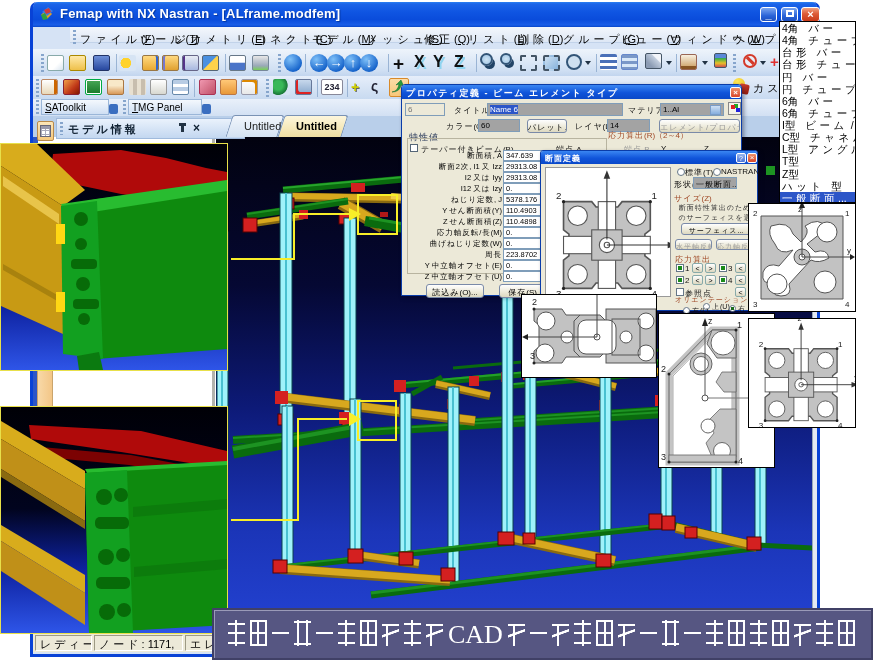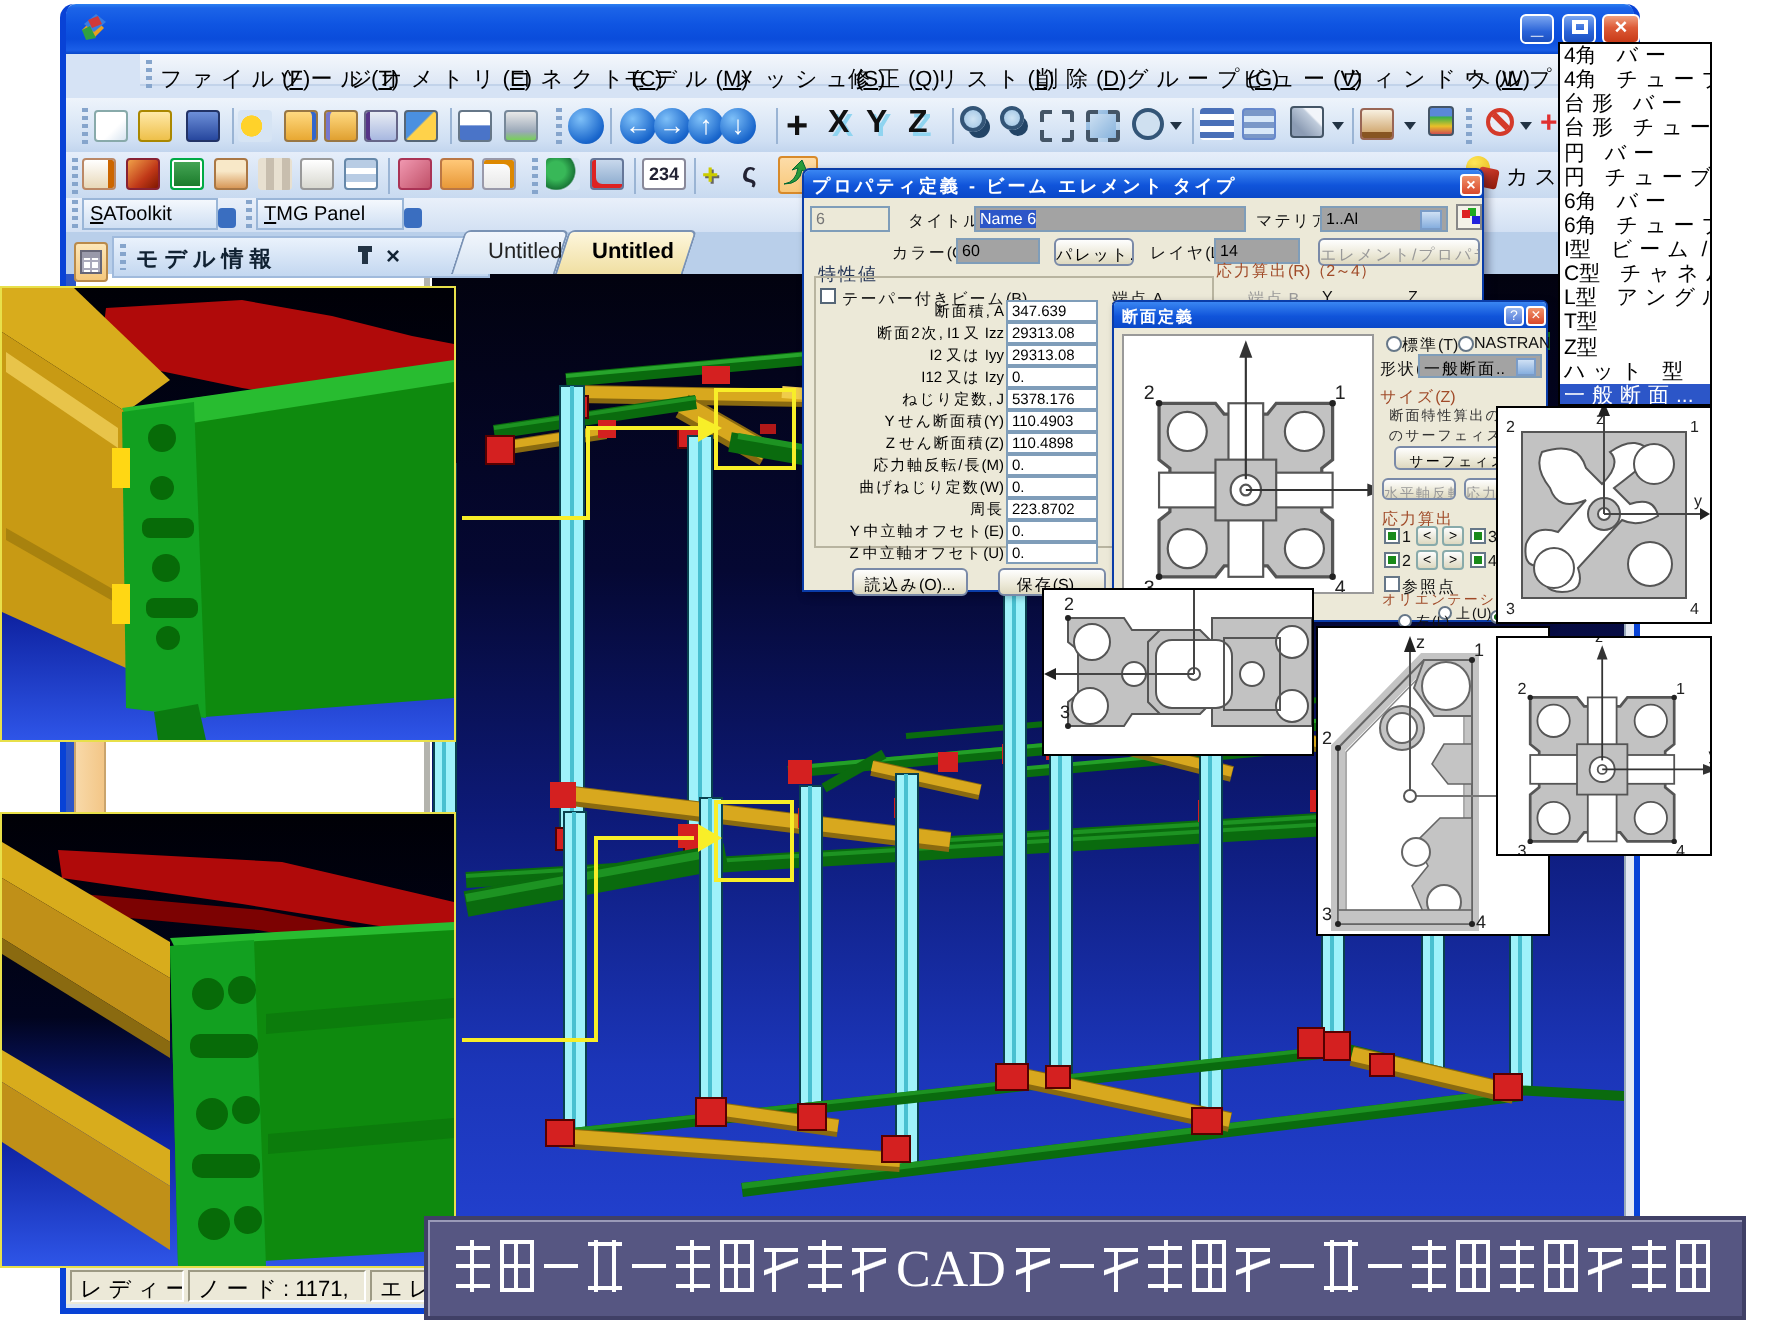--- a/index.html
+++ b/index.html
@@ -107,20 +107,21 @@
 <div id="stage">
 
   <div id="win" class="abs">
     <div id="titlebar" class="abs">
       <svg id="title-ico" class="abs" viewBox="0 0 16 16">
         <path d="M2 9 L8 3 L13 8 L8 13 Z" fill="#e8a020"></path>
         <path d="M3 6 L9 1 L14 5 L8 10 Z" fill="#3a7de0"></path>
         <path d="M5 4 L10 2 L12 6 L7 8 Z" fill="#d03a3a"></path>
         <path d="M2 9 L6 7 L9 13 L4 14 Z" fill="#30a040"></path>
       </svg>
+      <div id="title-txt" class="abs">Femap with NX Nastran - [ALframe.modfem]</div>
       <div id="btn-min" class="abs wbtn">_</div>
       <div id="btn-max" class="abs wbtn">
           <div style="width:8px;height:7px;border:2px solid #fff;margin:2px auto 0"></div>
         </div>
       <div id="btn-close" class="abs wbtn">×</div>
     </div>
     <div id="menubar" class="abs">
       <div class="grip" style="left:3px;top:3px;height:15px"></div>
       <div class="mi" style="left:10px"><span class="jp">ファイル</span>(<u>F</u>)</div>
       <div class="mi" style="left:70px"><span class="jp">ツール</span>(<u>T</u>)</div>
@@ -542,38 +543,38 @@
         <text x="13" y="103" font-size="9" fill="#222">3</text>
         <text x="101" y="103" font-size="9" fill="#222">4</text>
         <circle cx="20" cy="15" r="1.5" fill="#222"></circle>
           <circle cx="100" cy="15" r="1.5" fill="#222"></circle>
         <circle cx="20" cy="95" r="1.5" fill="#222"></circle>
           <circle cx="100" cy="95" r="1.5" fill="#222"></circle>
       </g>
     </defs>
   </svg>
 
-  <div class="abs" id="dlg2" style="left:556px;top:150px;width:218px;height:161px;background:#ece9d8;
+  <div class="abs" id="dlg2" style="left:540px;top:150px;width:218px;height:161px;background:#ece9d8;
     border:1px solid #0a3ca8;border-radius:3px 3px 0 0;box-shadow:2px 2px 4px rgba(0,0,30,.4)">
     <div class="abs" style="left:0;top:0;width:100%;height:13px;border-radius:2px 2px 0 0;
       background:linear-gradient(180deg,#3a86f2,#1054da 55%,#0a48c8);color:#fff;font-size:8px;font-weight:bold;padding:2px 4px">
       <span class="jpt">断面定義</span></div>
     <div class="abs" style="left:195px;top:2px;width:10px;height:10px;background:linear-gradient(180deg,#9ab8ee,#4a74d8);border:1px solid #fff;border-radius:2px;color:#fff;font-size:7px;text-align:center;line-height:9px">?</div>
     <div class="abs" style="left:206px;top:2px;width:10px;height:10px;background:linear-gradient(180deg,#f0926a,#d8472a);border:1px solid #fff;border-radius:2px;color:#fff;font-size:8px;text-align:center;line-height:8px">×</div>
     <div class="abs" style="left:4px;top:16px;width:126px;height:130px;background:#fff;border:1px solid #999">
       <svg width="124" height="128" viewBox="8 -16 106 118">
           <use href="#sqprof"></use>
         </svg>
     </div>
     <div class="radio" style="left:136px;top:17px"></div>
       <div class="lbl" style="left:144px;top:16px"><span class="jpt">標準</span>(T)</div>
     <div class="radio" style="left:172px;top:17px"></div>
       <div class="lbl" style="left:180px;top:16px">NASTRAN</div>
     <div class="lbl" style="left:133px;top:28px"><span class="jpt">形状</span>(S)</div>
-    <div class="fld" style="left:152px;top:26px;width:62px;height:12px"><span class="jpt">一般断面</span>..<span style="float:right;width:10px;height:9px;background:linear-gradient(180deg,#cfe0f4,#86aede);border:1px solid #7a9cc8"></span></div>
+    <div class="fld" style="left:152px;top:26px;width:44px;height:12px"><span class="jpt">一般断面</span>..<span style="float:right;width:10px;height:9px;background:linear-gradient(180deg,#cfe0f4,#86aede);border:1px solid #7a9cc8"></span></div>
     <div class="lbl" style="left:133px;top:42px;color:#a04a28"><span class="jpt">サイズ</span>(Z)</div>
     <div class="lbl" style="left:136px;top:52px;font-size:7px;color:#333;width:76px;white-space:normal;text-align:center"><span class="jpt">断面特性算出のためのサーフェィスを選択してください</span></div>
     <div class="btn" style="left:140px;top:72px;width:70px;height:12px;font-size:7px"><span class="jpt">サーフェィス</span>...</div>
     <div class="btn" style="left:134px;top:88px;width:37px;height:11px;font-size:7px;color:#999"><span class="jpt">水平軸反転</span></div>
     <div class="btn" style="left:175px;top:88px;width:37px;height:11px;font-size:7px;color:#999"><span class="jpt">応力軸反転</span></div>
     <div class="lbl" style="left:134px;top:103px;color:#a04a28"><span class="jpt">応力算出</span></div>
     <div class="chk" style="left:135px;top:113px">
         <div style="width:4px;height:4px;background:#1a8a1a;margin:1px"></div>
       </div>
       <div class="lbl" style="left:144px;top:113px">1</div>

